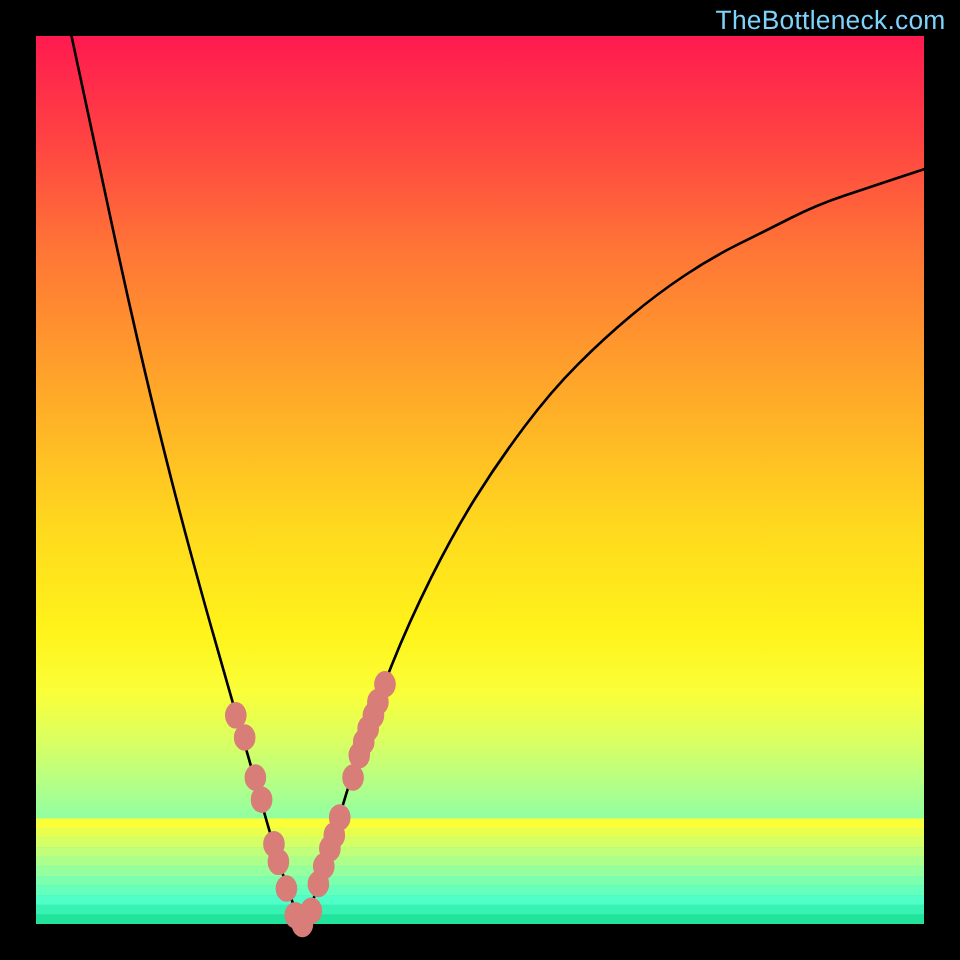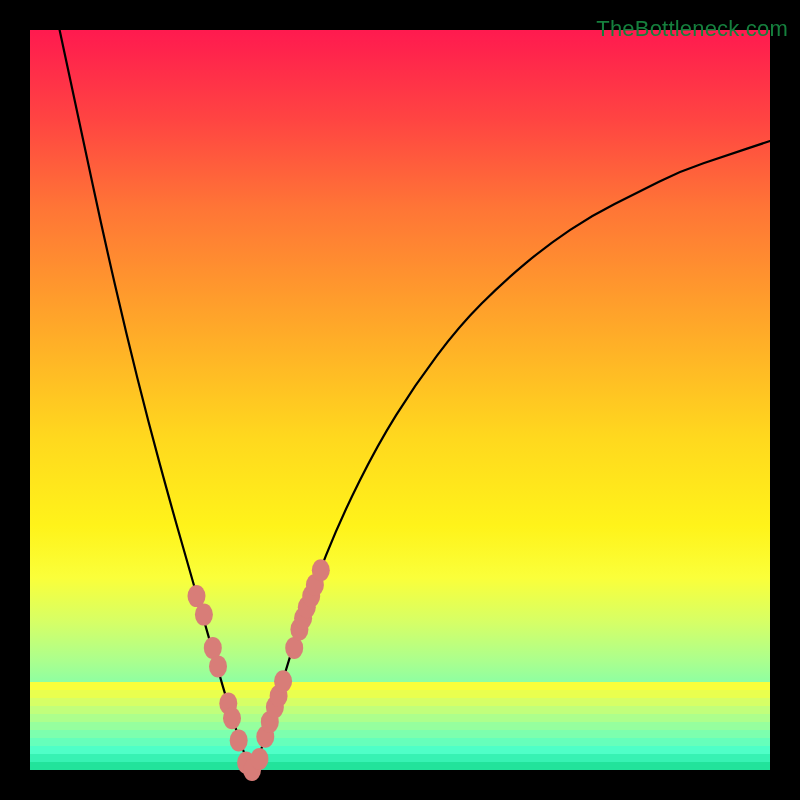--- a/index.html
+++ b/index.html
@@ -40,23 +40,23 @@
   .plot .band-wrap {
     position: absolute;
     left: 0; right: 0;
     bottom: 0;
   }
   .plot .band {
     height: 8px;
   }
   .watermark {
     position: absolute;
-    top: 16px;
+    top: 4px;
     right: 12px;
-    color: #15803d;
+    color: #7dd3fc;
     font-size: 22px;
     font-weight: 400;
     letter-spacing: 0.2px;
   }
   svg.curve {
     position: absolute;
     left: 30px;
     top: 30px;
     width: 740px;
     height: 740px;

